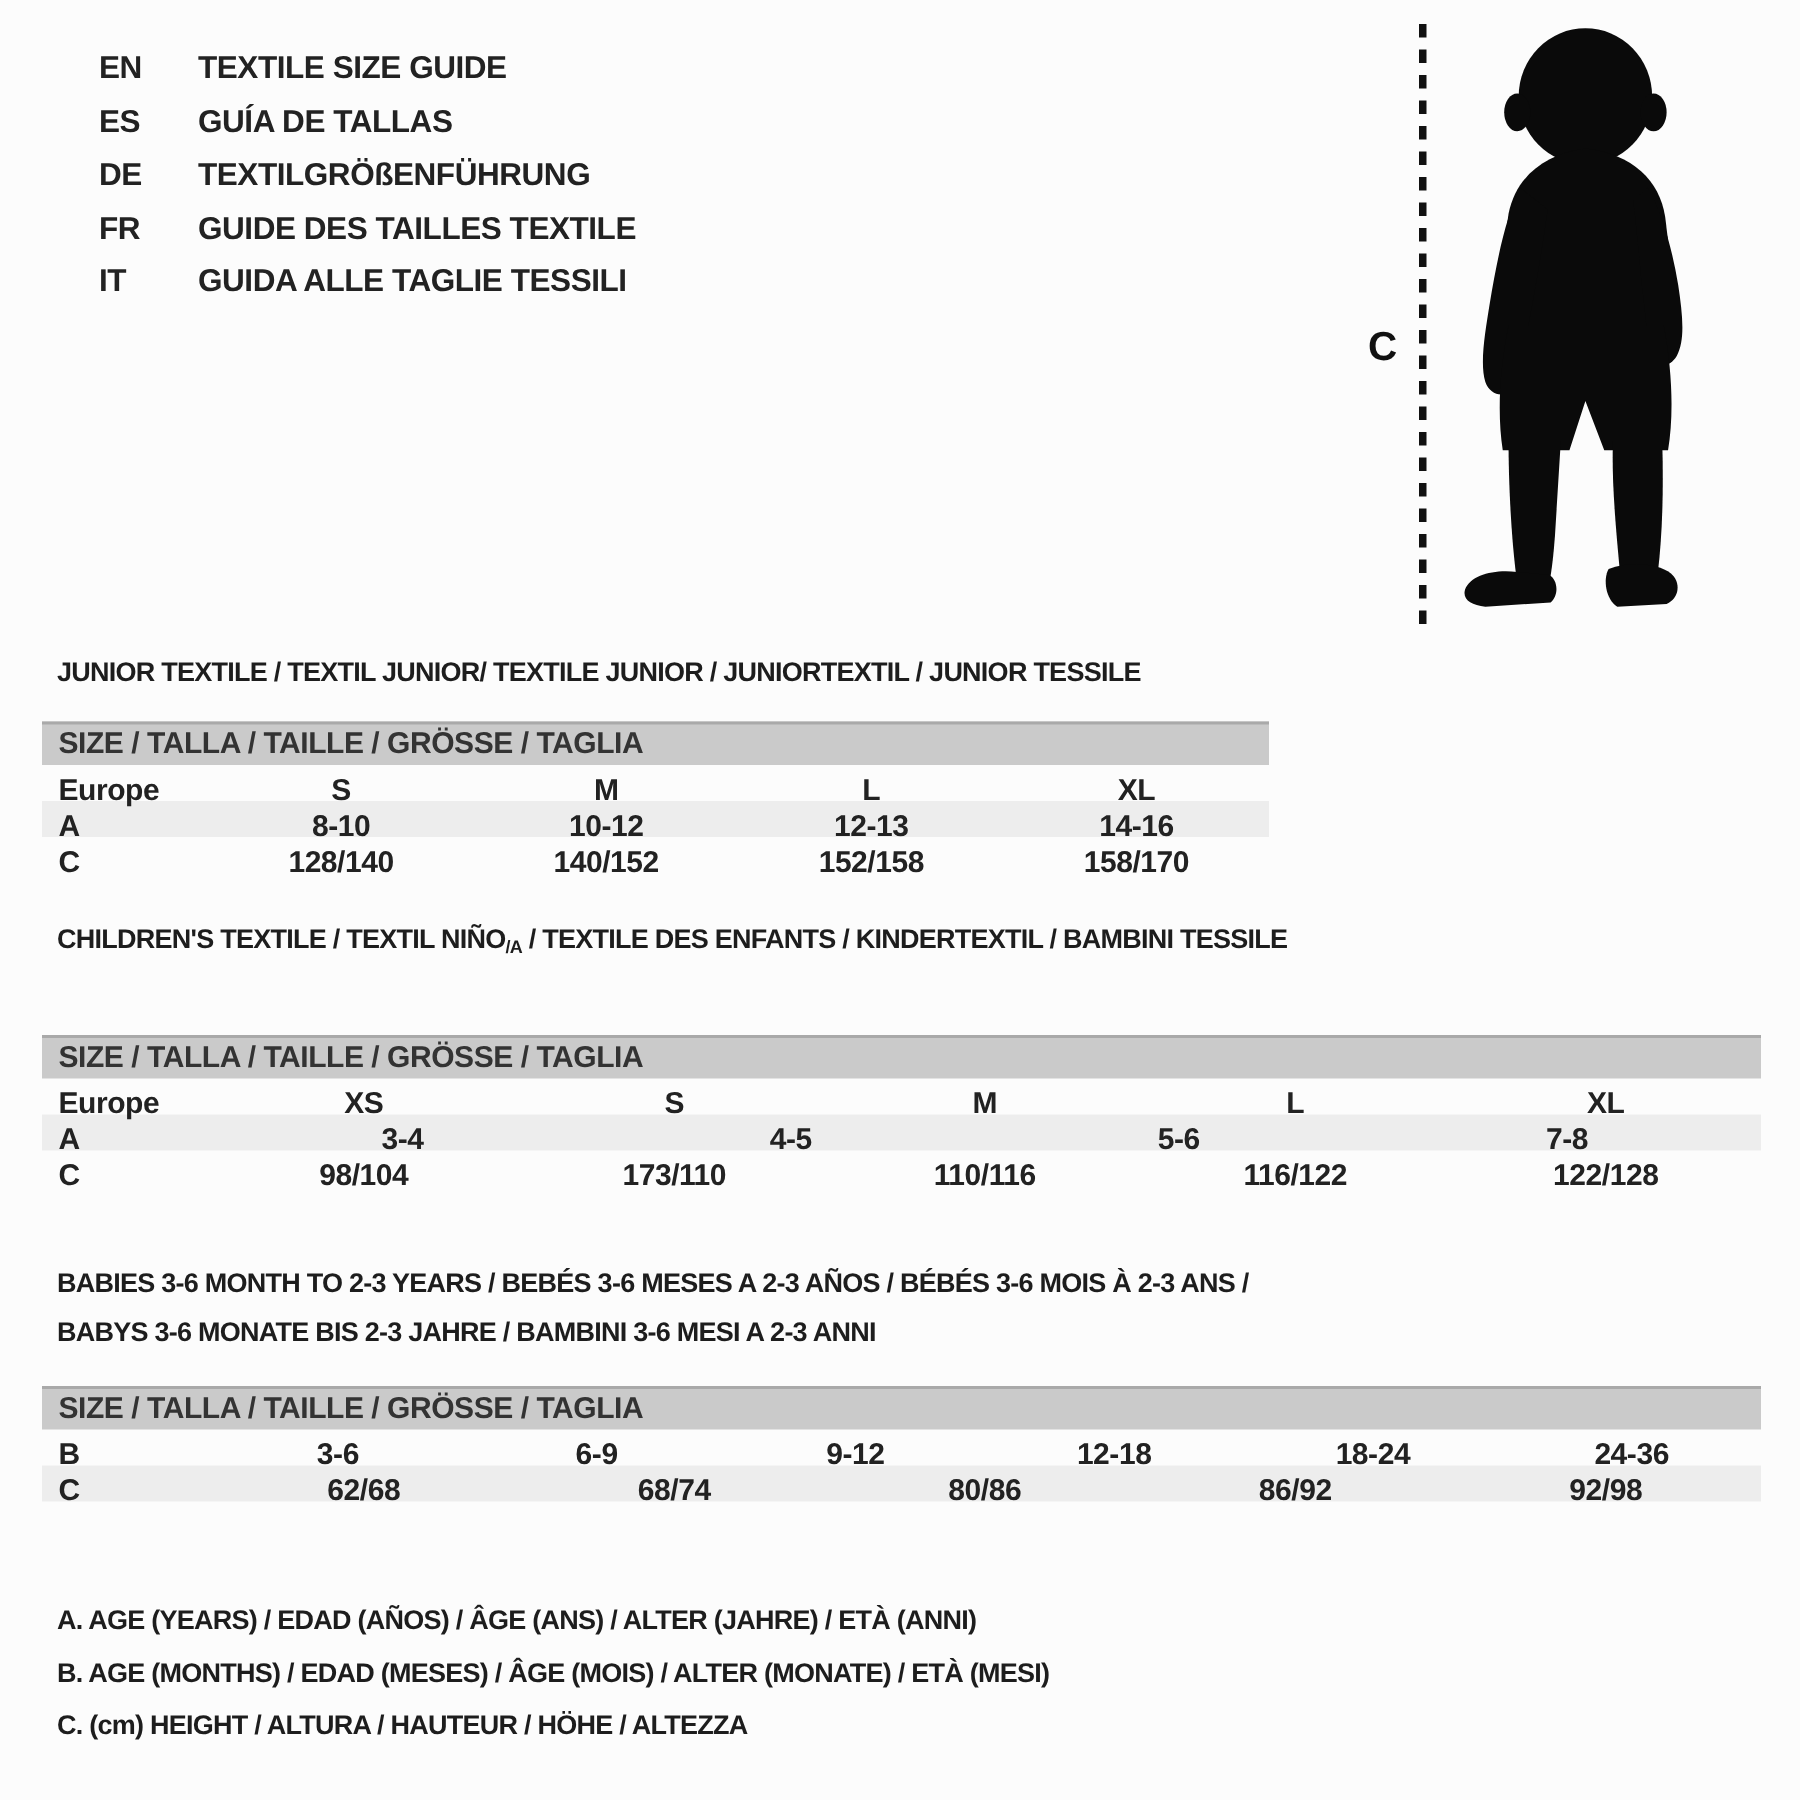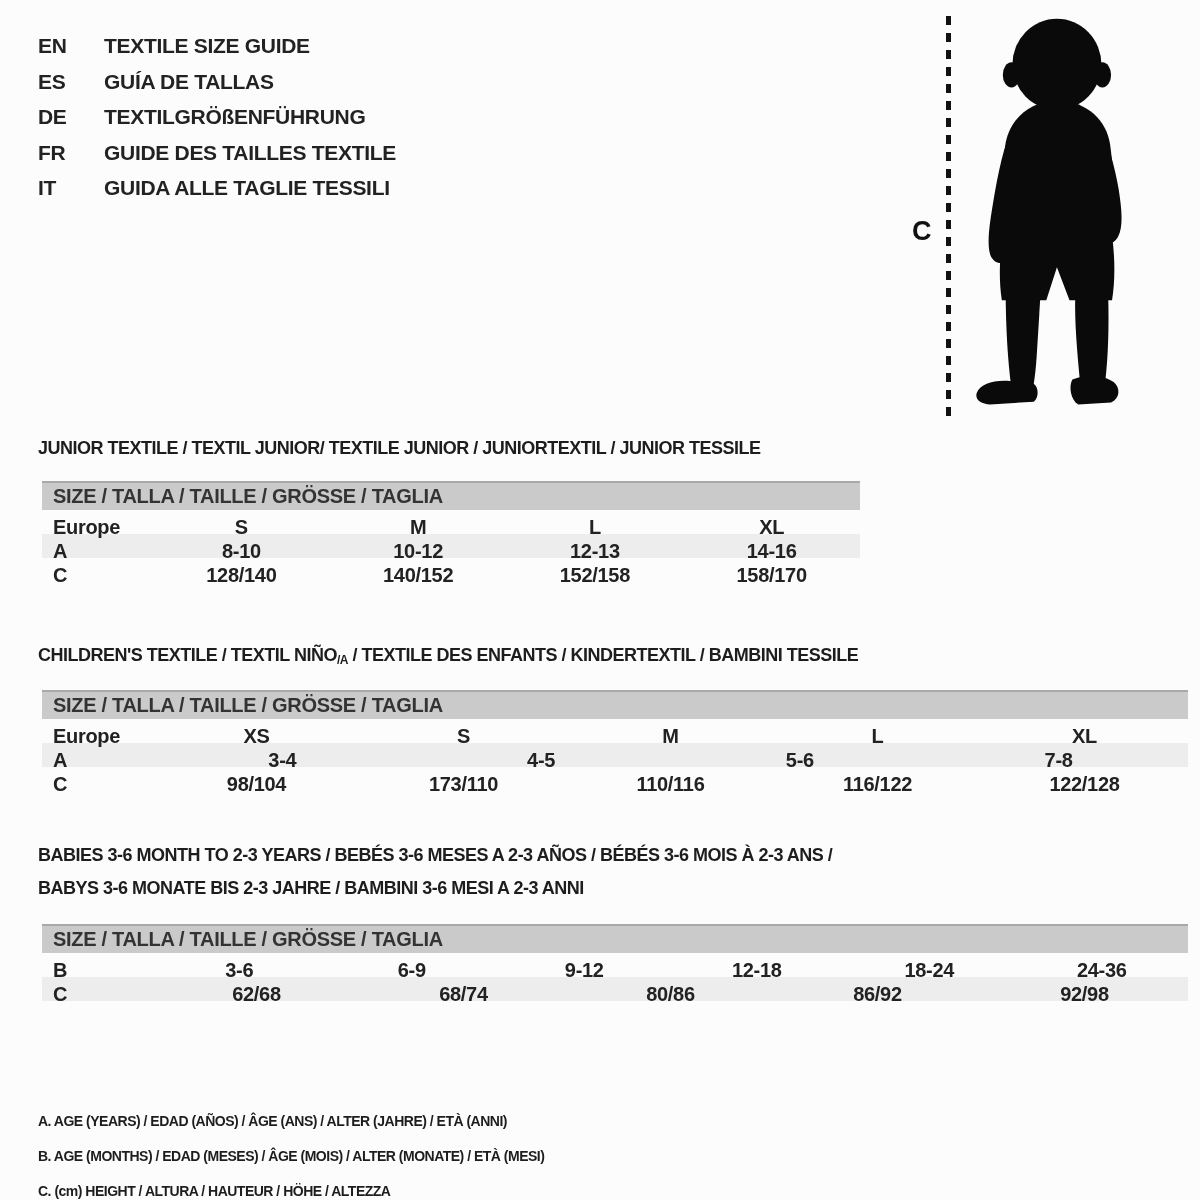--- a/index.html
+++ b/index.html
@@ -6,49 +6,49 @@
   .page {
     position:relative; width:1200px; height:1200px;
     background:#fcfcfc; overflow:hidden;
     font-family:"Liberation Sans", sans-serif;
     font-weight:700; color:#222; letter-spacing:-0.3px;
   }
 
   
   .lang-block { position:absolute; left:38px; top:28px; }
   .lang-row { display:flex; height:35.5px; line-height:35.5px; font-size:21px; }
-  .lang-code { width:66px; }
+  .lang-code { width:66px;margin-left:28px; }
   .lang-label { white-space:nowrap; }
 
   
   .dash-line { position:absolute; left:944px; top:16px; }
   .c-label { position:absolute; left:912px; top:216px; font-size:27px; color:#111; }
   .toddler { position:absolute; left:962px; top:14px; }
 
   
   .sec-title {
     position:absolute; left:38px; font-size:18px; letter-spacing:-0.5px;
     white-space:nowrap; color:#1d1d1d;
   }
   .sub-sm { font-size:12px; position:relative; top:3px; }
 
   
-  .size-table { position:absolute; left:42px; }
+  .size-table { position:absolute; left:28px; }
   .band {
     height:27px; line-height:27px; background:#cacaca;
     border-top:2px solid #a9a9a9; padding-left:11px;
     font-size:20px; color:#333; white-space:nowrap;
   }
   .trow { display:flex; height:24px; line-height:34px; font-size:20px; }
   .trow.gray { background:#ededed; }
   .rlabel { width:100px; padding-left:11px; flex:0 0 auto; }
   .cell { flex:1 1 0; text-align:center; }
 
   
-  .legend-line { position:absolute; left:38px; font-size:14px; letter-spacing:-0.5px; white-space:nowrap; color:#1d1d1d;margin-top:43px; }
+  .legend-line { position:absolute; left:38px; font-size:18px; letter-spacing:-0.5px; white-space:nowrap; color:#1d1d1d; }
 </style>
 </head>
 <body>
 
 <div class="page">
 
   <div class="lang-block">
     <div class="lang-row">
       <span class="lang-code">EN</span>
       <span class="lang-label">TEXTILE SIZE GUIDE</span>
@@ -110,21 +110,21 @@
     </div>
     <div class="trow">
       <span class="rlabel">C</span>
       <span class="cell">128/140</span>
       <span class="cell">140/152</span>
       <span class="cell">152/158</span>
       <span class="cell">158/170</span>
     </div>
   </div>
 
-  <div class="sec-title" style="top:645px;">
+  <div class="sec-title" style="top:616px;">
     <span>CHILDREN'S TEXTILE / TEXTIL NIÑO</span><span class="sub-sm">/A</span><span> / TEXTILE DES ENFANTS / KINDERTEXTIL / BAMBINI TESSILE</span>
   </div>
   <div class="size-table" style="top:690px; width:1146px;">
     <div class="band">SIZE / TALLA / TAILLE / GRÖSSE / TAGLIA</div>
     <div class="trow">
       <span class="rlabel">Europe</span>
       <span class="cell">XS</span>
       <span class="cell">S</span>
       <span class="cell">M</span>
       <span class="cell">L</span>

